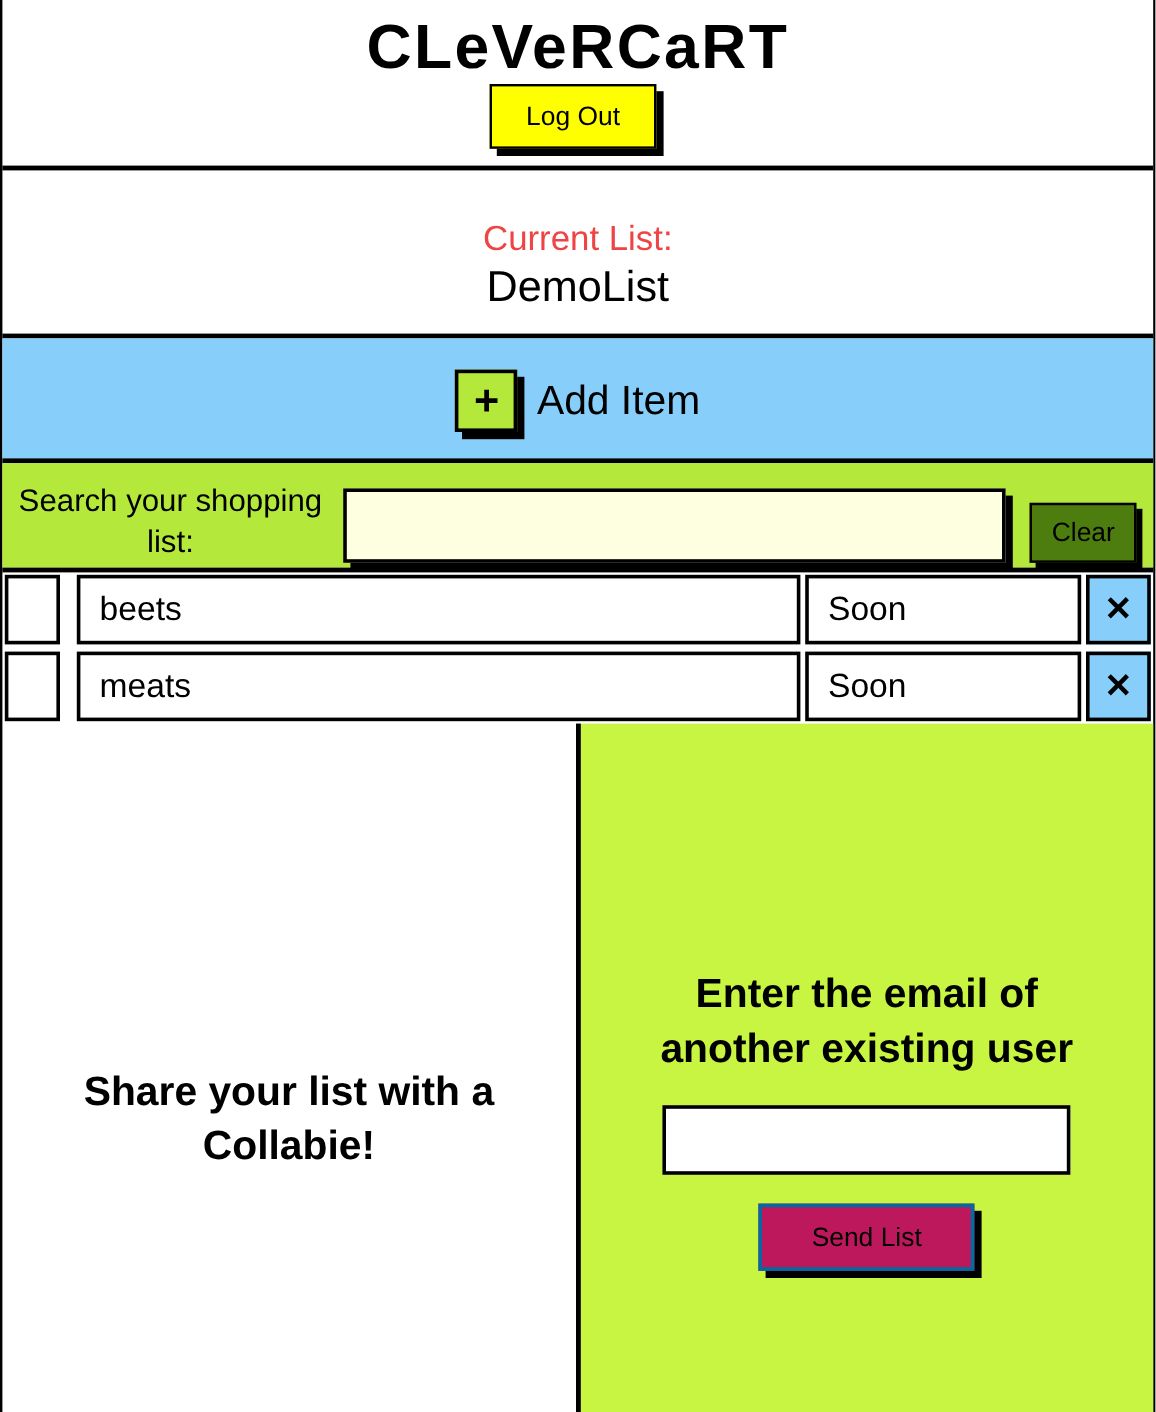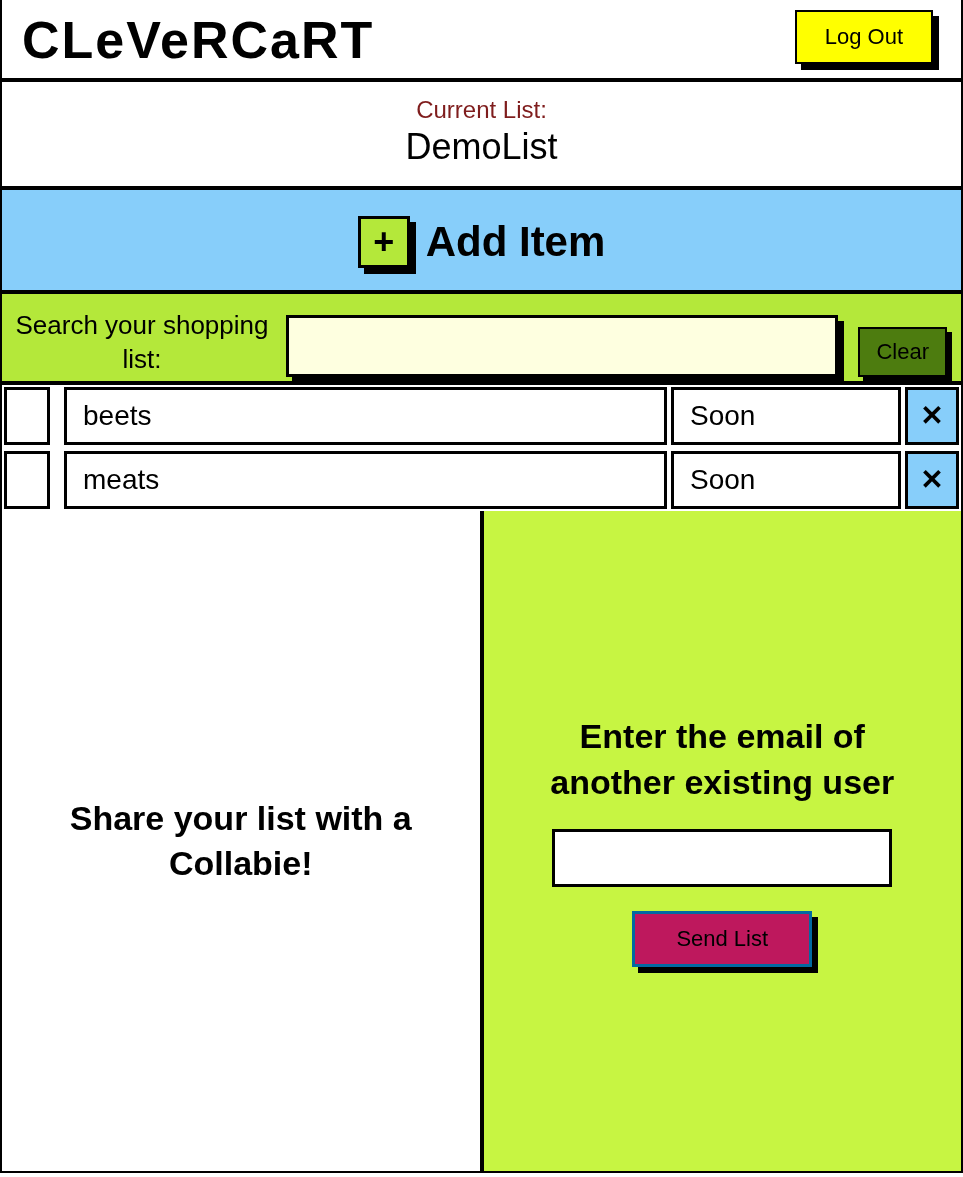--- a/index.html
+++ b/index.html
@@ -17,20 +17,21 @@
       border: 2px solid #000;
       border-top: none;
     }
     
     .header {
       display: flex;
       justify-content: space-between;
       align-items: center;
       padding: 10px 20px 8px 20px;
       border-bottom: 4px solid #000;
+      flex-direction: column;
     }
     .logo {
       font-size: 52px;
       font-weight: 900;
       letter-spacing: 2px;
       font-family: "Arial Black", Arial, sans-serif;
       color: #000;
     }
     .logout-btn {
       background: #ffff00;
@@ -43,22 +44,23 @@
       margin-right: 8px;
       margin-bottom: 6px;
     }
     
     .current-list {
       text-align: center;
       padding: 14px 0 18px 0;
       border-bottom: 4px solid #000;
     }
     .current-list-label {
-      font-size: 24px;
-      color: #7f1d1d;
+      font-size: 29px;
+      color: #ef4444;
+      margin-top: 27px;
     }
     .current-list-name {
       font-size: 36px;
       font-weight: 400;
       margin-top: 2px;
     }
     
     .add-item-bar {
       background: #87cefa;
       border-bottom: 4px solid #000;
@@ -76,22 +78,22 @@
       display: flex;
       align-items: center;
       justify-content: center;
       font-size: 36px;
       font-weight: 700;
       box-shadow: 6px 6px 0 #000;
       cursor: pointer;
       line-height: 1;
     }
     .add-item-label {
-      font-size: 42px;
-      font-weight: 700;
+      font-size: 34px;
+      font-weight: 400;
     }
     
     .search-bar {
       background: #b4e83a;
       display: flex;
       align-items: flex-end;
       padding: 15px 4px 4px 10px;
       gap: 14px;
     }
     .search-label {

